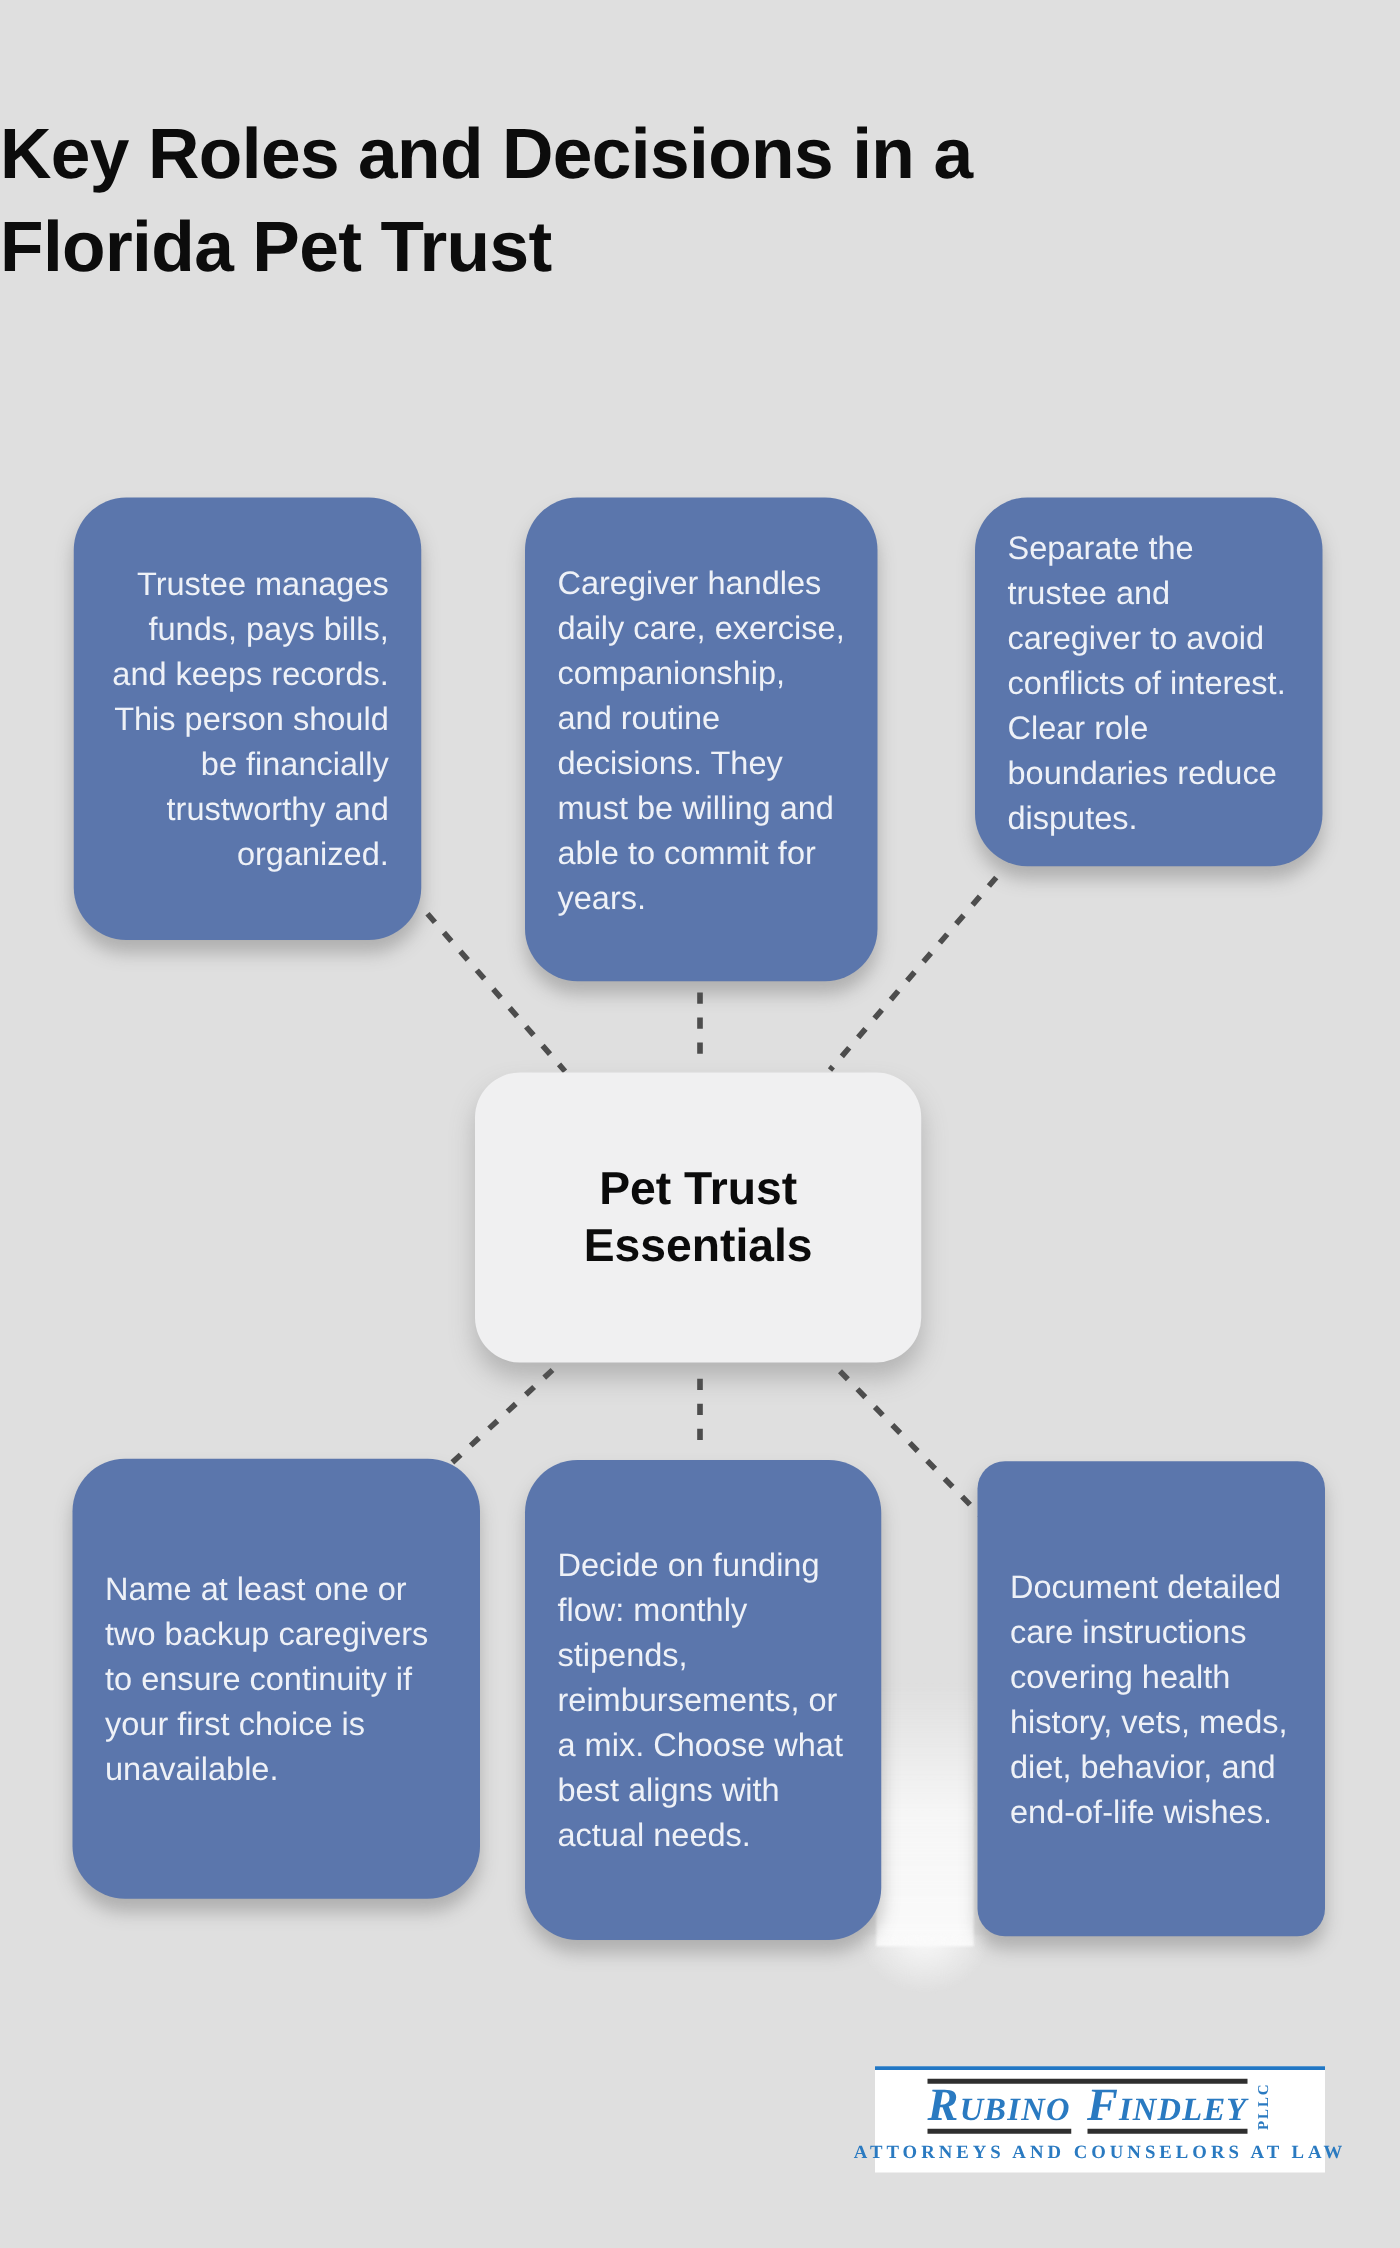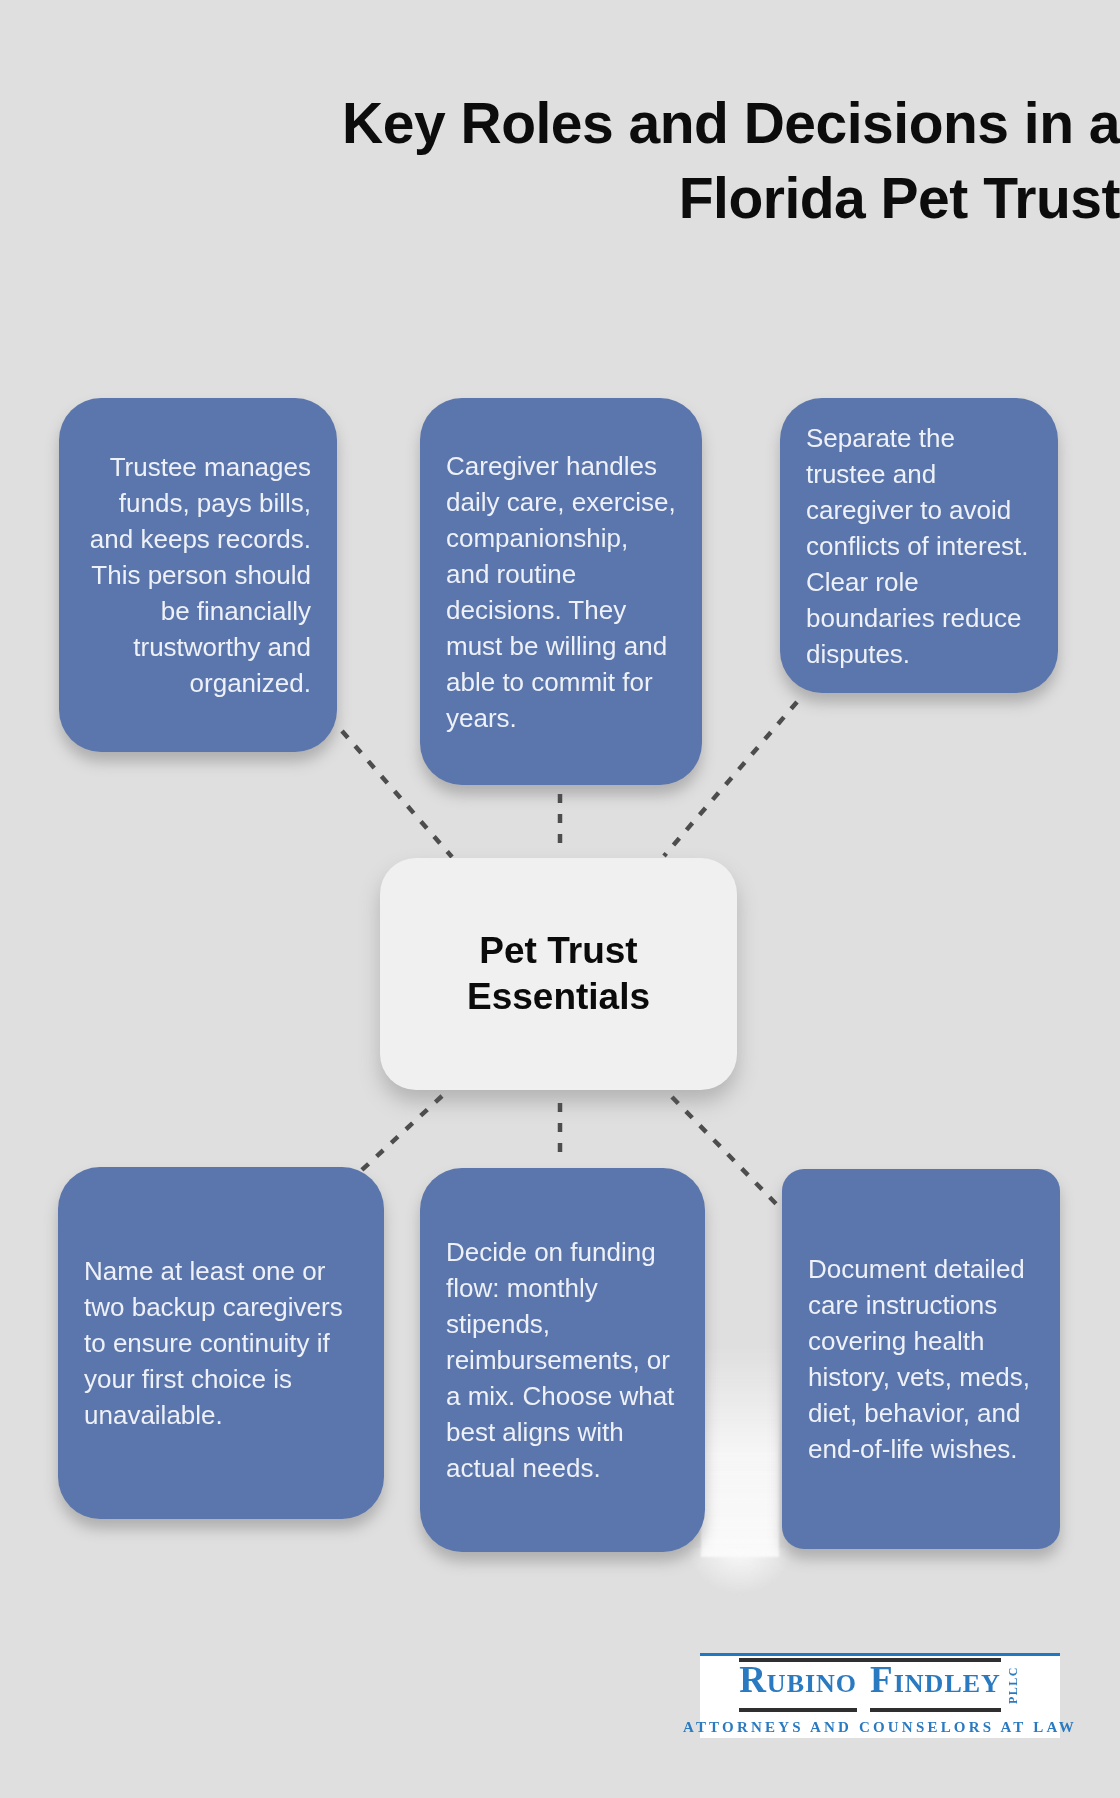--- a/index.html
+++ b/index.html
@@ -9,21 +9,21 @@
   }
   html,body{margin:0;padding:0;background:var(--background);}
   .canvas{
     position:relative; width:1120px; height:1798px; overflow:hidden;
     background:var(--background);
     font-family:"Liberation Sans", sans-serif;
   }
   
   .title{
     position:absolute; top:86px; left:0; width:1120px;
-    text-align:right; color:var(--title-text);
+    text-align:left; color:var(--title-text);
     font-size:57px; font-weight:800; line-height:1.32; letter-spacing:-0.5px;
   }
   
   .connectors{position:absolute; left:0; top:0; pointer-events:none;}
   .connectors line{stroke:var(--connector); stroke-width:4.5; stroke-dasharray:9 11;}
   
   .pillar-column{
     position:absolute; left:701px; top:1345px; width:78px; height:212px;
     background:linear-gradient(180deg, rgba(250,250,250,0) 0%, rgba(250,250,250,0.85) 50%, #fafafa 100%);
     filter:blur(1px);
@@ -67,21 +67,21 @@
     box-sizing:border-box; background:#ffffff; border-top:3px solid #2277c4;
     display:flex; flex-direction:column; align-items:center; justify-content:center;
   }
   .logo-name-row{display:flex; align-items:stretch;}
   .logo-name{
     border-top:4px solid var(--logo-rule); padding-top:2px;
     display:flex; gap:13px;
     font-family:"Liberation Serif", serif; font-weight:bold; font-variant:small-caps;
     font-size:37px; line-height:0.88; letter-spacing:1px; color:var(--logo-blue);
   }
-  .logo-word{border-bottom:4px solid var(--logo-rule); padding-bottom:12px;}
+  .logo-word{border-bottom:4px solid var(--logo-rule); padding-bottom:2px;font-style:italic;}
   .logo-pllc{
     margin-left:5px; writing-mode:vertical-rl; transform:rotate(180deg);
     font-family:"Liberation Serif", serif; font-weight:bold; font-size:12px;
     letter-spacing:1.5px; color:var(--logo-blue); align-self:center;
   }
   .logo-tagline{
     margin-top:7px; font-family:"Liberation Serif", serif; font-weight:bold;
     font-size:15px; letter-spacing:3.2px; text-transform:uppercase;
     color:var(--logo-blue); white-space:nowrap;
   }

